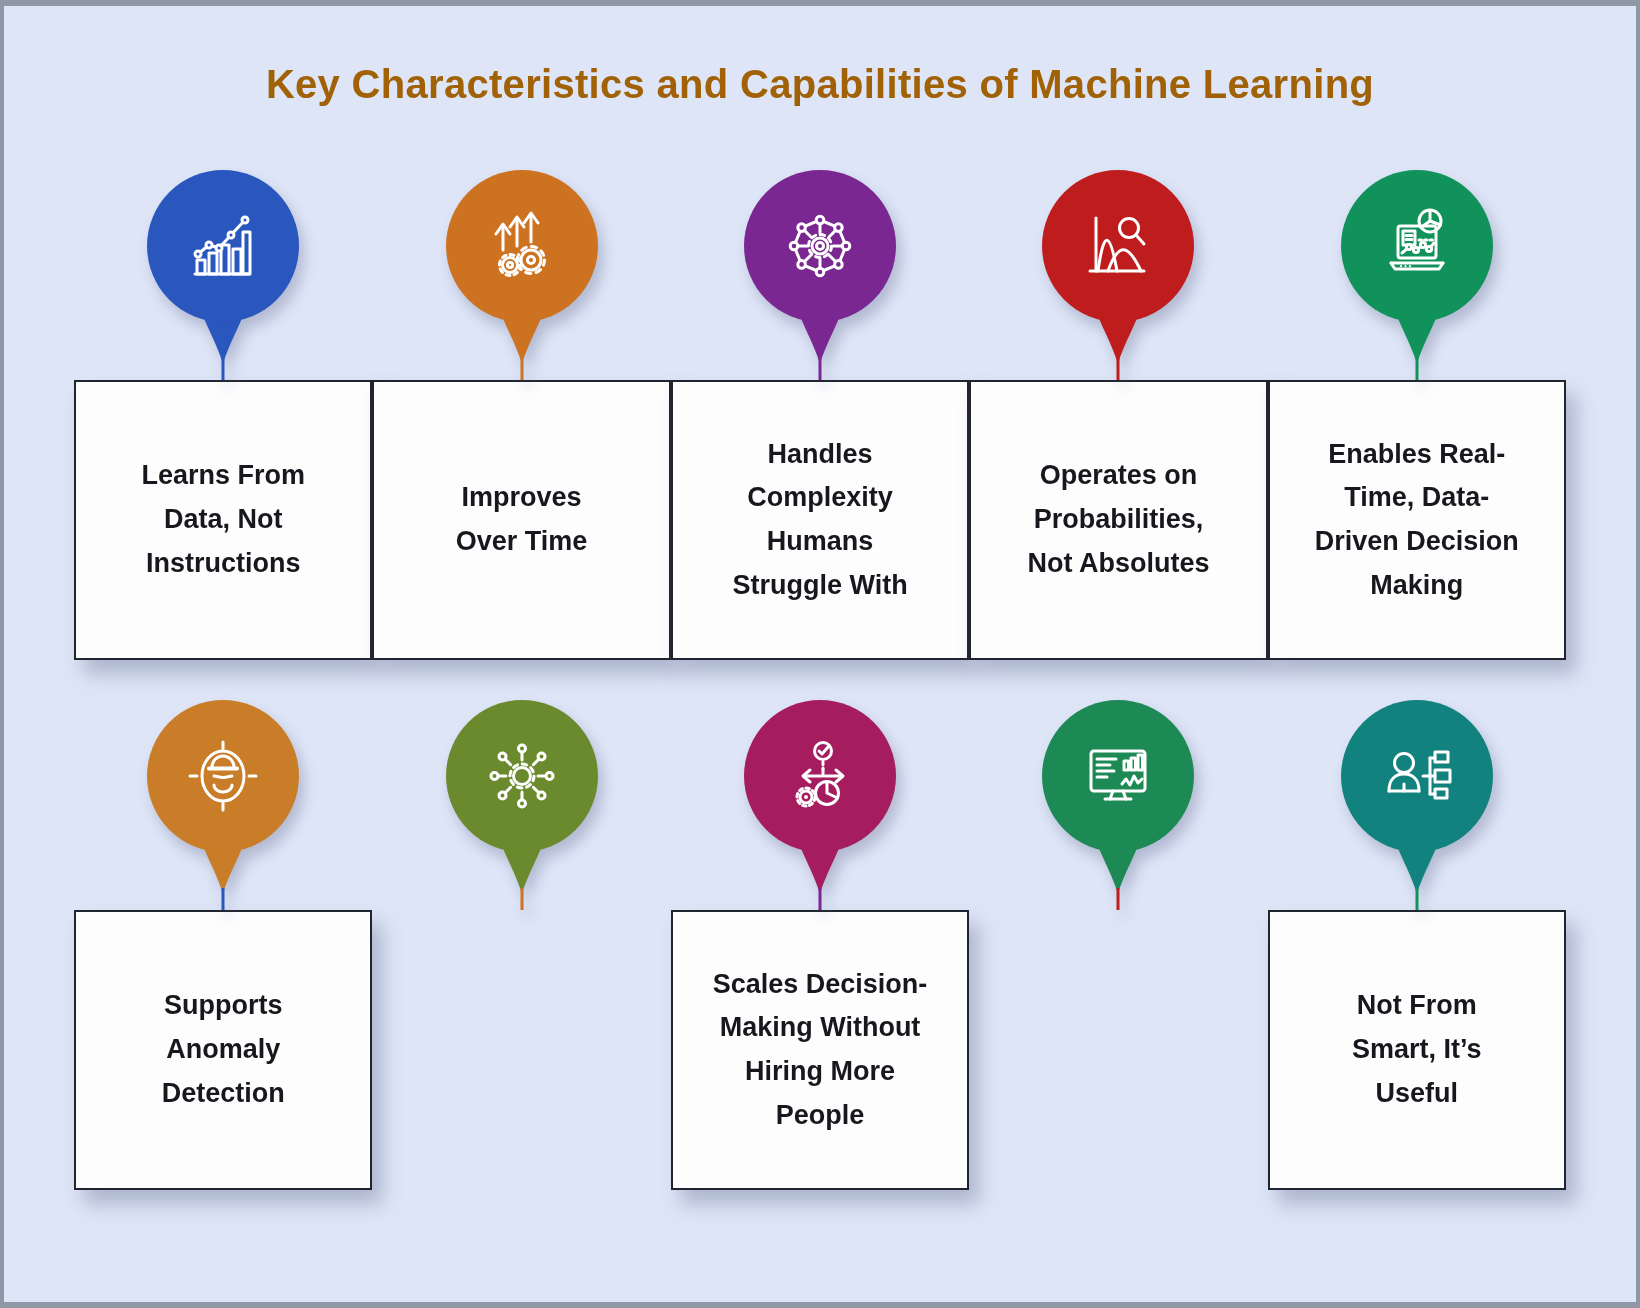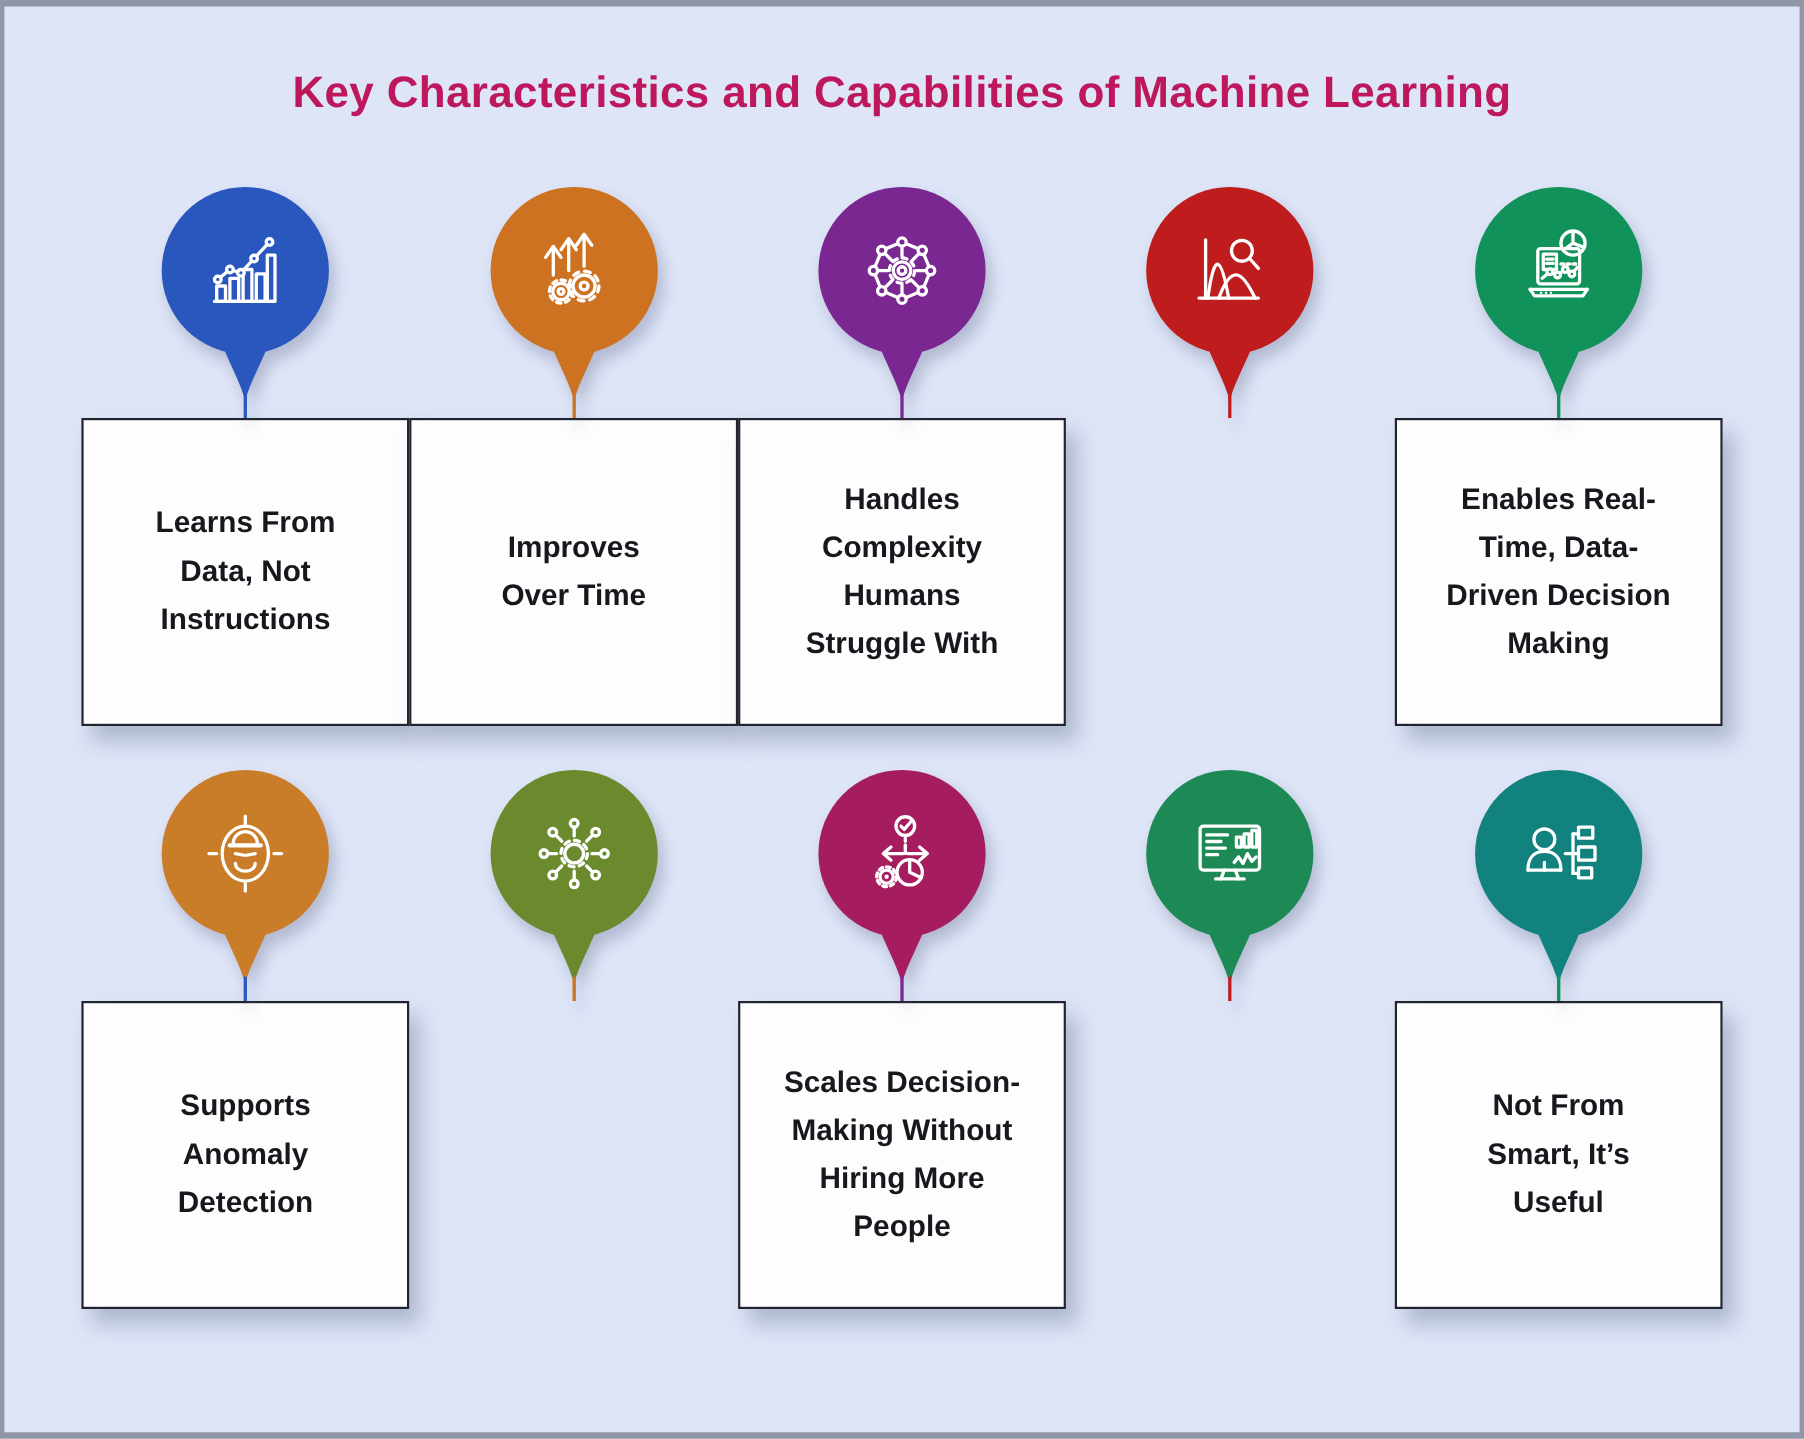--- a/index.html
+++ b/index.html
@@ -13,21 +13,21 @@
     overflow:hidden;
     font-family:"Liberation Sans", sans-serif;
   }
   .title {
     margin:54px 60px 0;
     text-align:center;
     font-size:40px;
     line-height:1.2;
     font-weight:700;
     letter-spacing:.3px;
-    color:#be185d;
+    color:#a16207;
   }
   .row {
     display:flex;
     padding:0 70px;
     margin-top:60px;
     align-items:flex-start;
   }
   .row.second { margin-top:38px; }
   .item {
     flex:1 1 0;
@@ -153,20 +153,25 @@
     <line x1="80" y1="190" x2="80" y2="212" stroke="#bf1d1d" stroke-width="3"></line>
     <g transform="translate(42,40)" fill="none" stroke="#ffffff" stroke-width="3" stroke-linecap="round" stroke-linejoin="round">
   <path d="M16 10 V63"></path>
   <path d="M10 63 H64"></path>
   <path d="M18 63 C24 20 30 24 37 63"></path>
   <path d="M28 63 C40 30 50 40 61 63"></path>
   <circle cx="49" cy="20" r="9.5"></circle>
   <path d="M56 27 L64 36"></path>
           </g>
   </svg>
+        <div class="card">
+         <div class="label">Operates on
+Probabilities,
+Not Absolutes</div>
+       </div>
       </div>
       <div class="item">
         <svg class="balloon" viewBox="0 0 160 212" style="color:#10925a" aria-hidden="true">
     <path d="M56 138 C66 164 74 176 80 196 C86 176 94 164 104 138 Z" fill="#10925a"></path>
     <circle cx="80" cy="78" r="76" fill="#10925a"></circle>
     <line x1="80" y1="190" x2="80" y2="212" stroke="#10925a" stroke-width="3"></line>
     <g transform="translate(42,40)" fill="none" stroke="#ffffff" stroke-width="3" stroke-linecap="round" stroke-linejoin="round">
   <rect x="19" y="18" width="38" height="32" rx="2.5"></rect>
   <path d="M12 55 H64"></path>
             <path d="M12 55 L16 61 H60 L64 55"></path>

